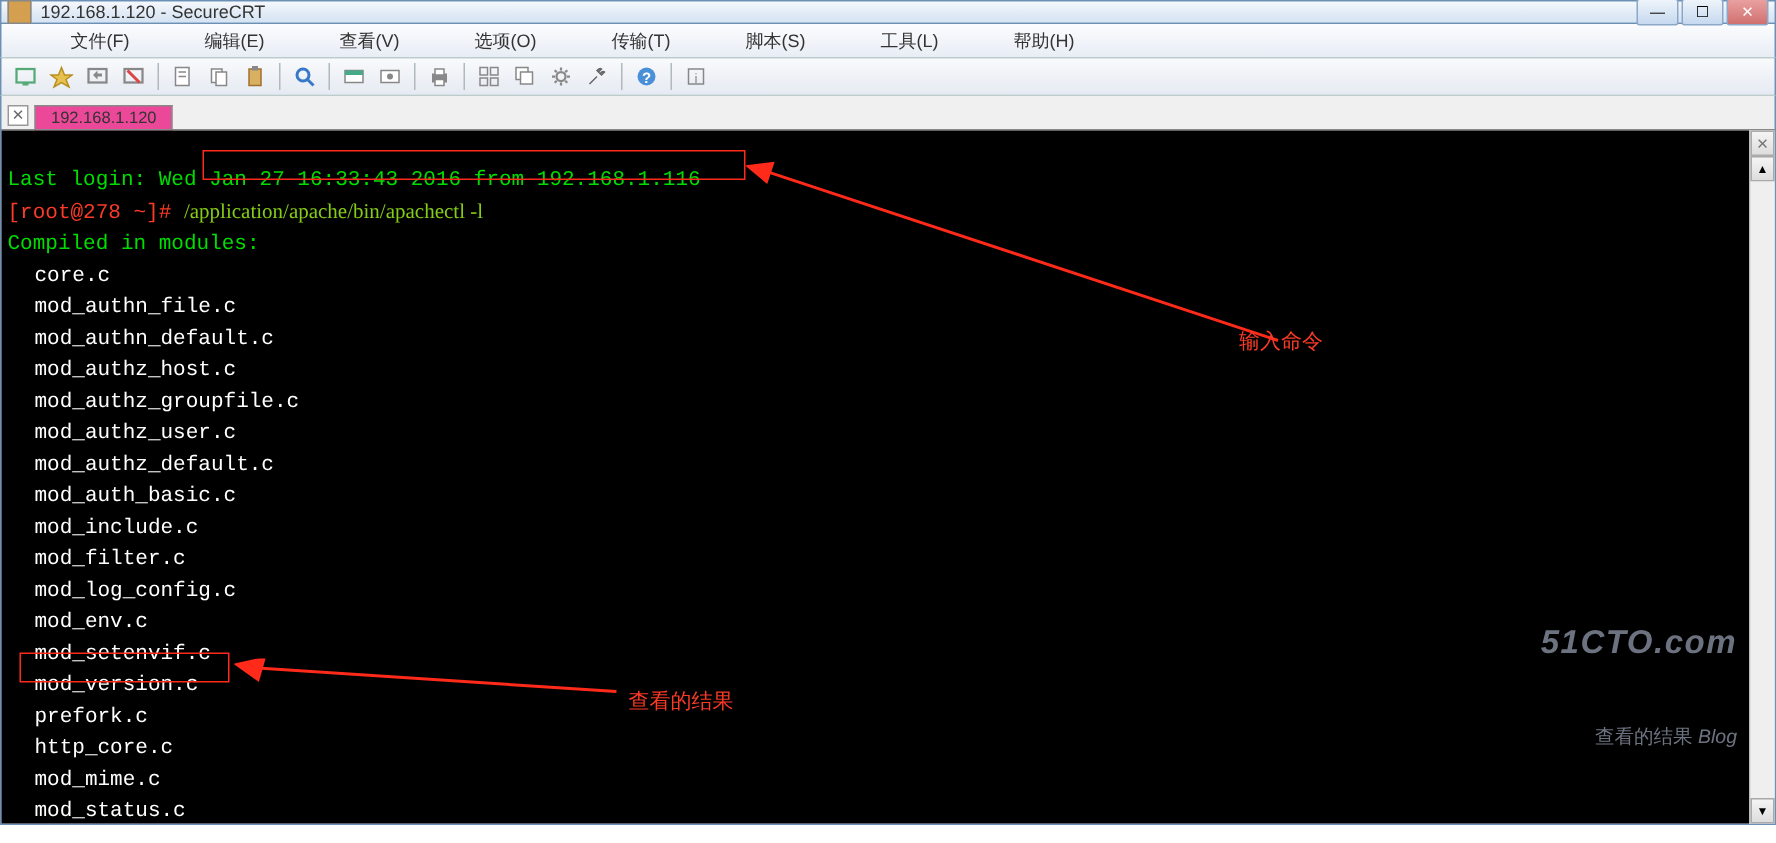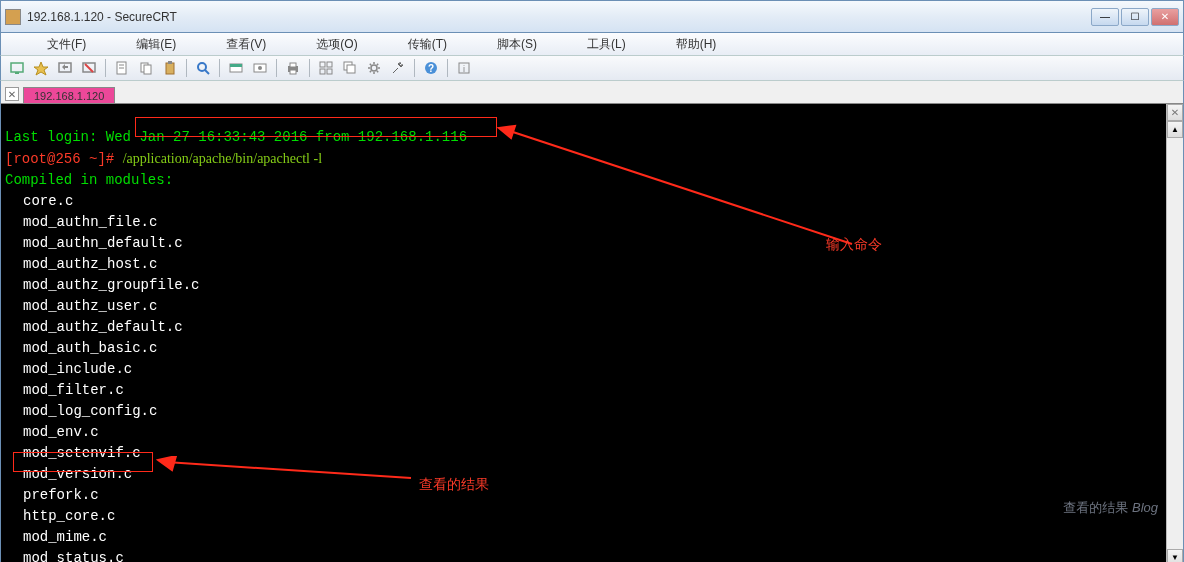--- a/index.html
+++ b/index.html
@@ -1,18 +1,18 @@
 <!DOCTYPE html>
 <html><head>
 <meta charset="utf-8">
 <style>
 * { margin: 0; padding: 0; box-sizing: border-box; }
 body { font-family: Tahoma, "Microsoft YaHei", sans-serif; font-size: 12px; background: #fff; width: 1184px; height: 562px; overflow: hidden; position: relative; }
 
-.titlebar { height: 33px; background: linear-gradient(to bottom, #f5f9fd 0%, #e3ecf6 50%, #d5e3f3 100%); border: 1px solid #6b8fb5; display: flex; align-items: center; padding: 0 4px; }
+.titlebar { height: 16px; background: linear-gradient(to bottom, #f5f9fd 0%, #e3ecf6 50%, #d5e3f3 100%); border: 1px solid #6b8fb5; display: flex; align-items: center; padding: 0 4px; }
 .titlebar .app-icon { width: 16px; height: 16px; background: #d4a050; margin-right: 6px; border: 1px solid #888; }
 .titlebar .title { flex: 1; color: #333; font-size: 12px; }
 .titlebar .win-btns { display: flex; gap: 2px; }
 .titlebar .win-btn { width: 28px; height: 18px; background: linear-gradient(to bottom, #eef4fa, #c6d9ef); border: 1px solid #8ba8c8; border-radius: 2px; display: flex; align-items: center; justify-content: center; font-size: 10px; cursor: pointer; }
 .titlebar .win-btn.close { background: linear-gradient(to bottom, #e9a0a0, #d07070); color: #fff; }
 
 .menubar { height: 22px; background: linear-gradient(to bottom, #fbfcfe, #e8edf5); border-left: 1px solid #6b8fb5; border-right: 1px solid #6b8fb5; display: flex; align-items: center; padding: 0 6px; gap: 4px; }
 .menubar .mitem { padding: 2px 6px; cursor: pointer; color: #333; margin-left: 34px; }
 
 .toolbar { height: 26px; background: linear-gradient(to bottom, #f9fafc, #e5eaf2); border: 1px solid #bcc; border-left: 1px solid #6b8fb5; border-right: 1px solid #6b8fb5; display: flex; align-items: center; padding: 0 6px; gap: 4px; }
@@ -185,40 +185,41 @@
 </div>
 
 <div class="tabbar">
   <div class="tab-x">✕</div>
   <div class="tab">192.168.1.120</div>
 </div>
 
 <div class="term-wrap">
   <div class="terminal">
 <span class="login-line">Last login: Wed Jan 27 16:33:43 2016 from 192.168.1.116</span>
-<span class="prompt">[root@256 ~]# </span><span class="cmd">/application/apache/bin/apachectl -l</span>
+<span class="prompt">[root@278 ~]# </span><span class="cmd">/application/apache/bin/apachectl -l</span>
 <span class="hdr">Compiled in modules:</span>
 <span class="mod-line">core.c</span><span class="mod-line">mod_authn_file.c</span><span class="mod-line">mod_authn_default.c</span><span class="mod-line">mod_authz_host.c</span><span class="mod-line">mod_authz_groupfile.c</span><span class="mod-line">mod_authz_user.c</span><span class="mod-line">mod_authz_default.c</span><span class="mod-line">mod_auth_basic.c</span><span class="mod-line">mod_include.c</span><span class="mod-line">mod_filter.c</span><span class="mod-line">mod_log_config.c</span><span class="mod-line">mod_env.c</span><span class="mod-line">mod_setenvif.c</span><span class="mod-line">mod_version.c</span><span class="mod-line">prefork.c</span><span class="mod-line">http_core.c</span><span class="mod-line">mod_mime.c</span><span class="mod-line">mod_status.c</span>
     
     <div class="redbox" style="left:134px; top:13px; width:362px; height:20px;"></div>
     <div class="redbox" style="left:12px; top:348px; width:140px; height:20px;"></div>
     
     <svg class="arrow" style="left:496px; top:20px; width:360px; height:125px;">
       <line x1="355" y1="120" x2="10" y2="6"></line>
       <polygon points="2,4 18,2 14,14"></polygon>
     </svg>
     <svg class="arrow" style="left:155px; top:352px; width:260px; height:28px;">
       <line x1="255" y1="22" x2="10" y2="6"></line>
       <polygon points="2,4 20,0 16,14"></polygon>
     </svg>
     
     <div class="annot" style="left:825px; top:130px;">输入命令</div>
     <div class="annot" style="left:418px; top:370px;">查看的结果</div>
     
     <div class="watermark">
+      <div class="big">51CTO.com</div>
       <div class="small"><span>查看的结果</span> <span style="font-style:italic;">Blog</span></div>
     </div>
   </div>
   <div class="scrollbar">
     <div class="close-top">✕</div>
     <div class="sbtn">▲</div>
     <div class="strack"></div>
     <div class="sbtn">▼</div>
   </div>
 </div>

